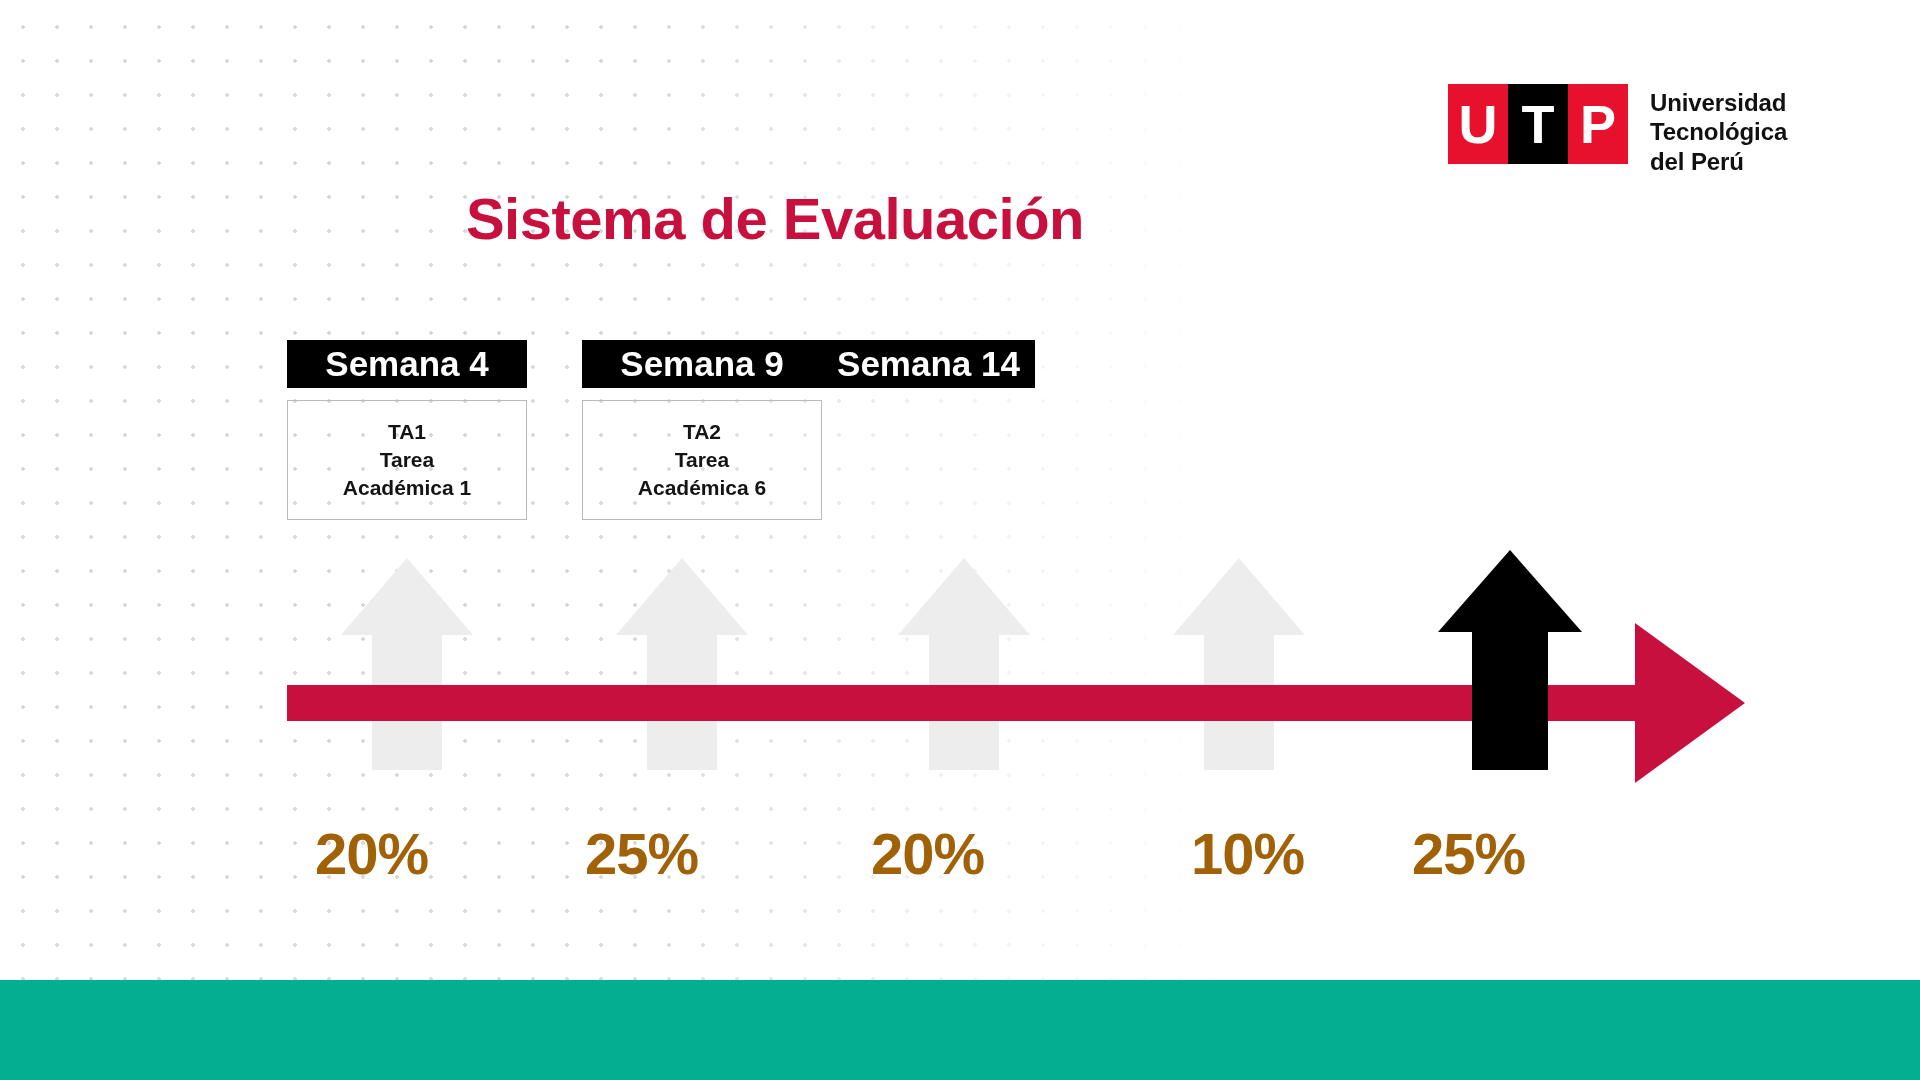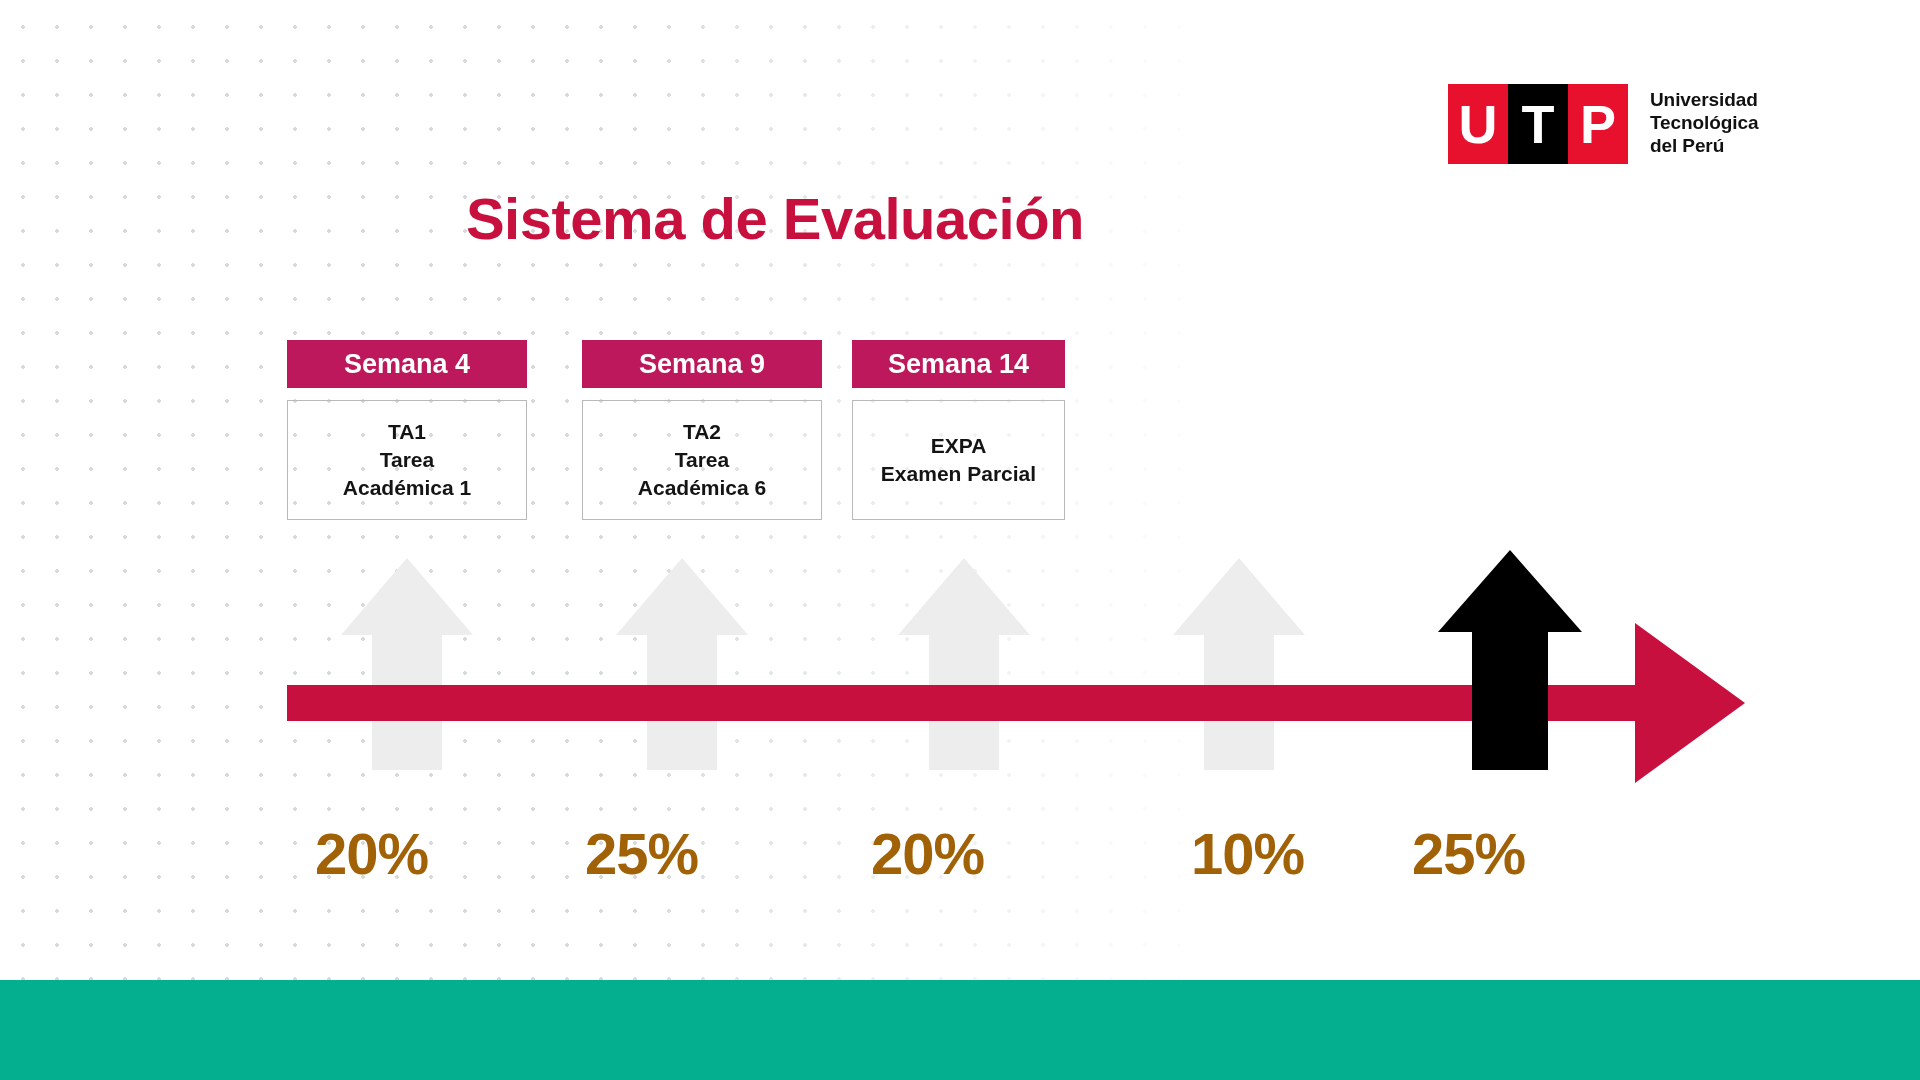--- a/index.html
+++ b/index.html
@@ -41,21 +41,21 @@
     color:#ffffff;
     font-weight:bold;
     font-size:54px;
     line-height:1;
     font-family:"Liberation Sans", sans-serif;
   }
   .logo-cell.red   { background:#E8112D; }
   .logo-cell.black { background:#000000; }
   .logo-text {
     margin-left:22px;
-    font-size:19px;
+    font-size:24px;
     font-weight:bold;
     line-height:1.22;
     color:#111111;
     padding-top:4px;
     letter-spacing:-0.1px;
   }
 
   
   #page-title {
     position:absolute;
@@ -71,23 +71,23 @@
   
   #columns {
     position:absolute;
     left:287px; top:340px;
     width:1350px; height:215px;
     display:flex;
     gap:0px;
   }
   .column { position:relative; }
   .week-badge {
-    background:#be185d;
+    background:#000000;
     color:#ffffff;
-    font-size:27px;
+    font-size:35px;
     font-weight:bold;
     height:48px;
     display:flex;
     align-items:center;
     justify-content:center;
     letter-spacing:0px;
   }
   .item-box {
     margin-top:12px;
     border:1px solid #b9b9b9;
@@ -163,35 +163,31 @@
 
   <div class="column" style="width:240px; margin-right:55px;">
     <div class="week-badge">Semana 4</div>
     <div class="item-box">
       <div class="item-code">TA1</div>
       <div class="item-desc">Tarea</div>
       <div class="item-desc">Académica 1</div>
     </div>
   </div>
 
-  <div class="column" style="width:240px; margin-right:30px;">
+  <div class="column" style="width:240px; ">
     <div class="week-badge">Semana 9</div>
     <div class="item-box">
       <div class="item-code">TA2</div>
       <div class="item-desc">Tarea</div>
       <div class="item-desc">Académica 6</div>
     </div>
   </div>
 
   <div class="column" style="width:213px; margin-right:29px;">
     <div class="week-badge">Semana 14</div>
-    <div class="item-box">
-      <div class="item-code">EXPA</div>
-      <div class="item-desc">Examen Parcial</div>
-    </div>
   </div>
 
   <div class="column" style="width:258px; margin-right:14px;">
   </div>
 
   <div class="column" style="width:249px;">
   </div>
 
 </div>
 

